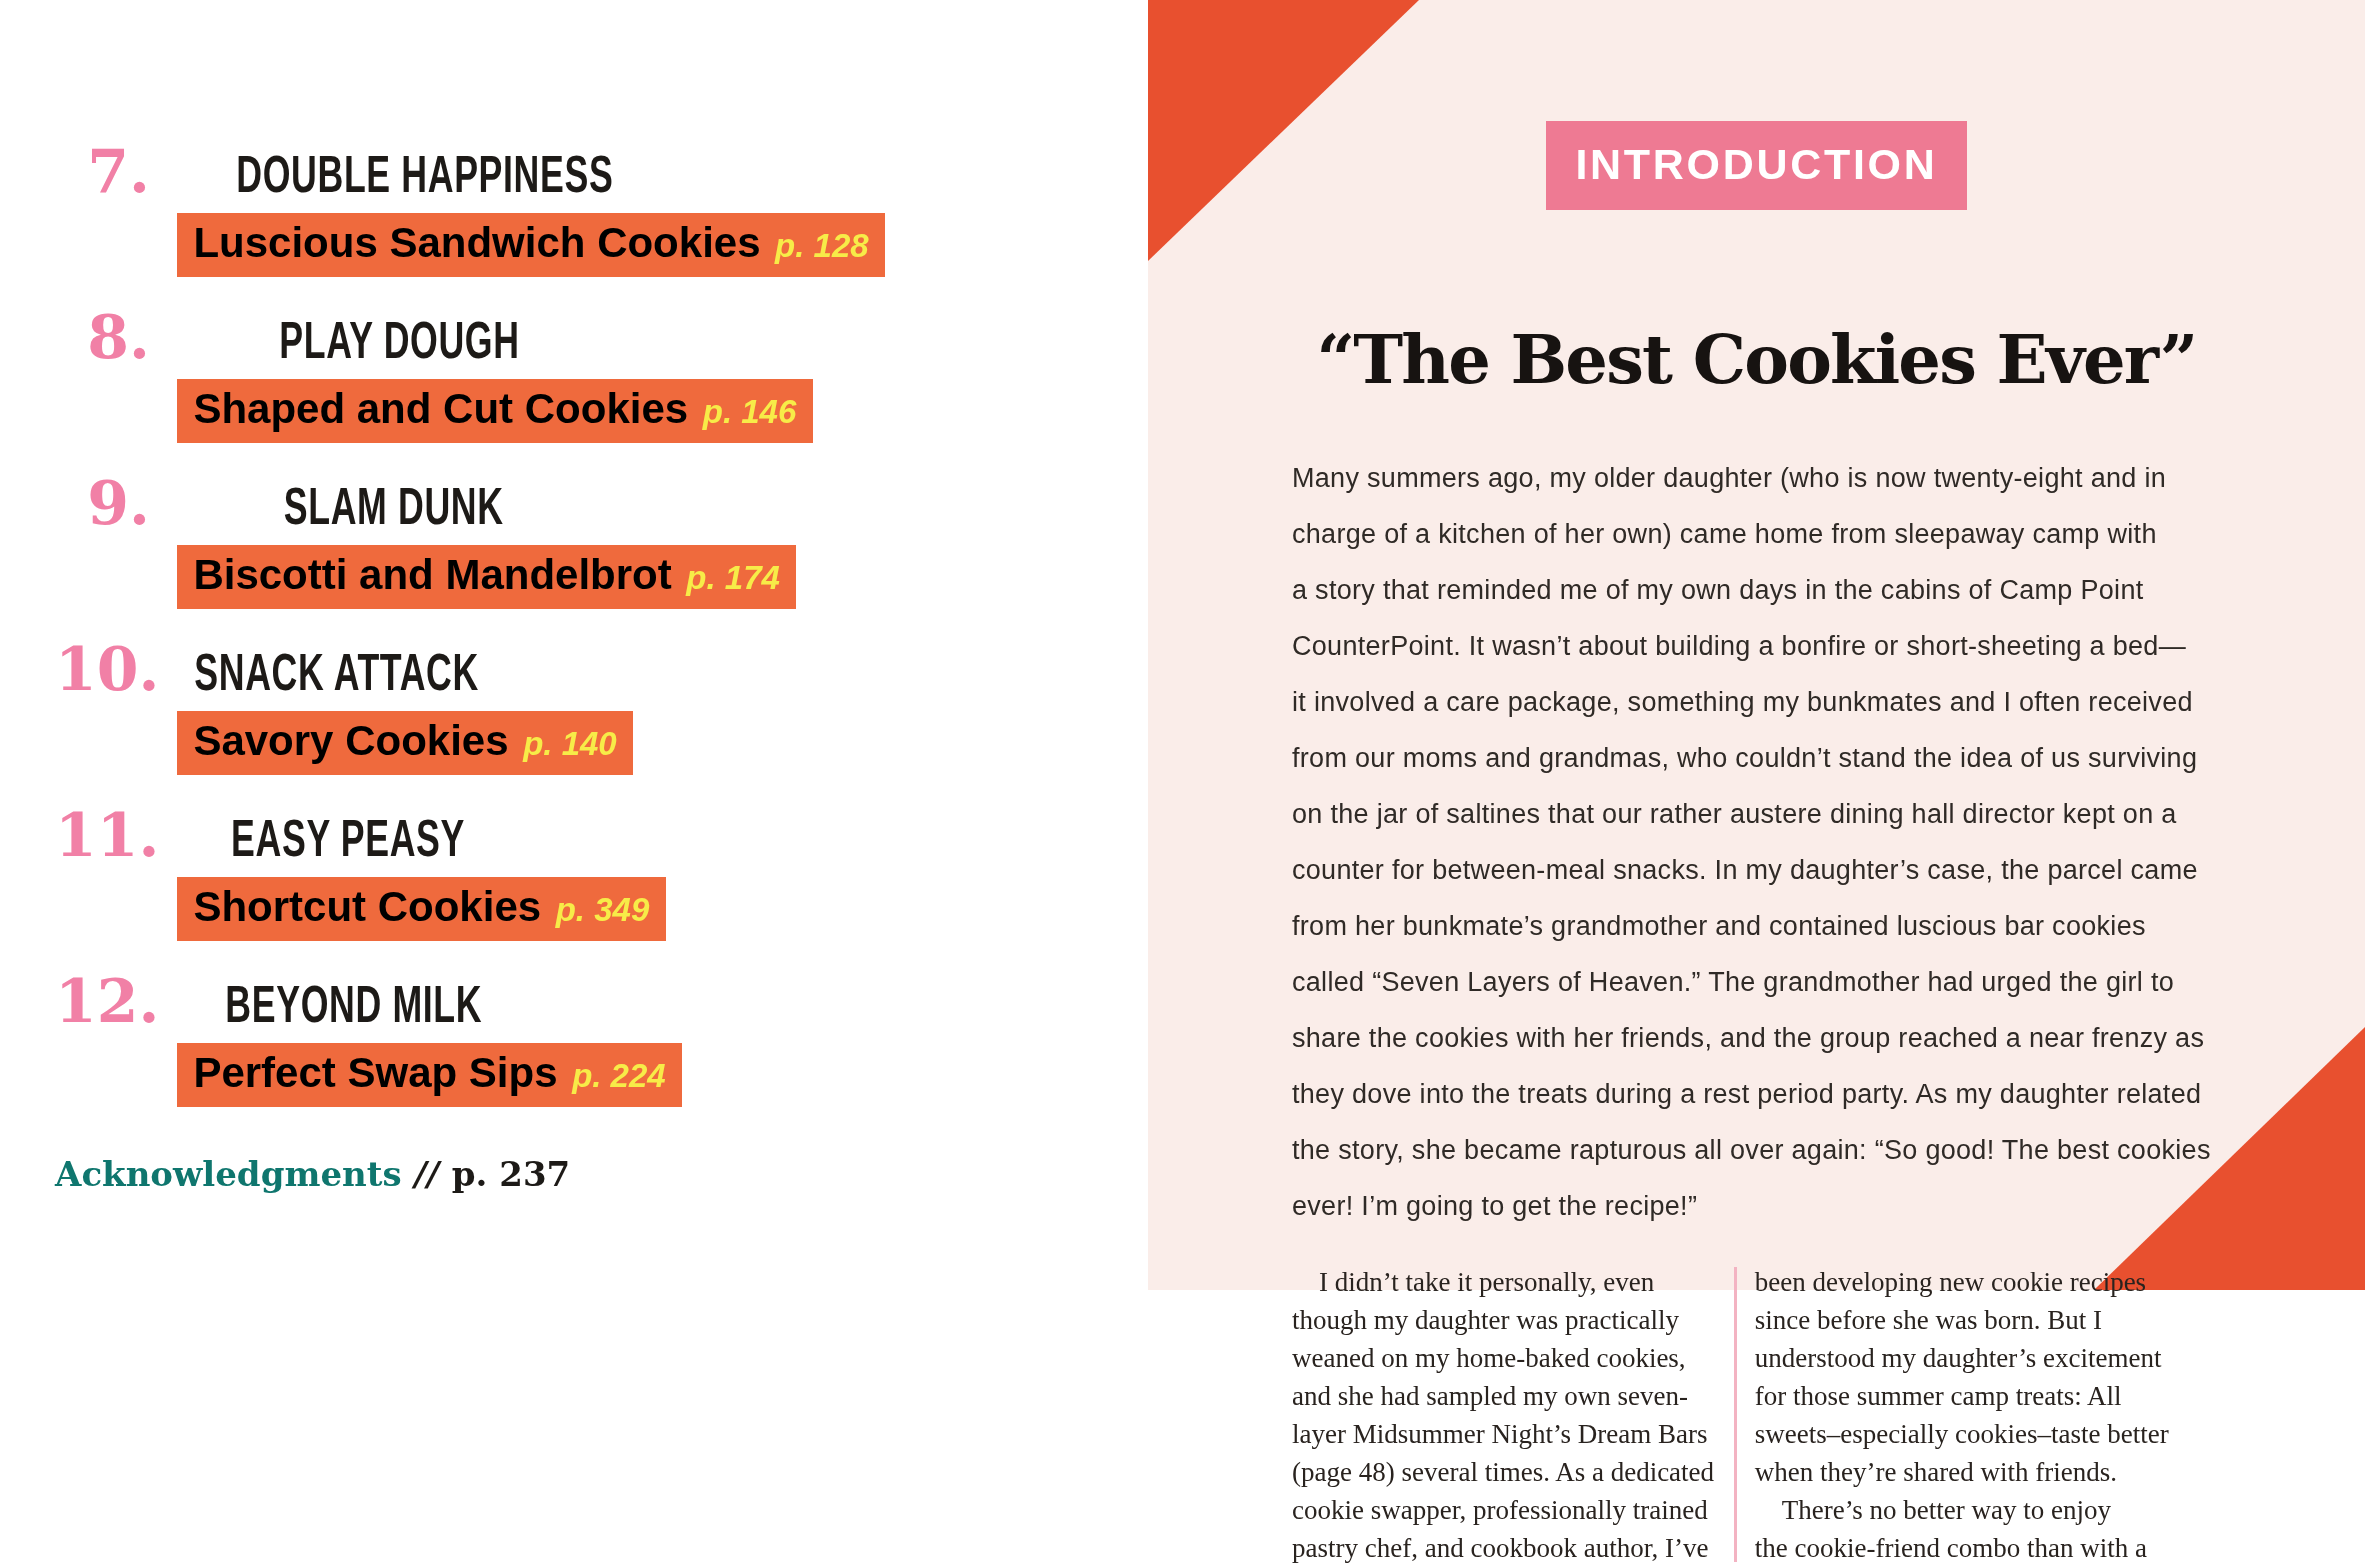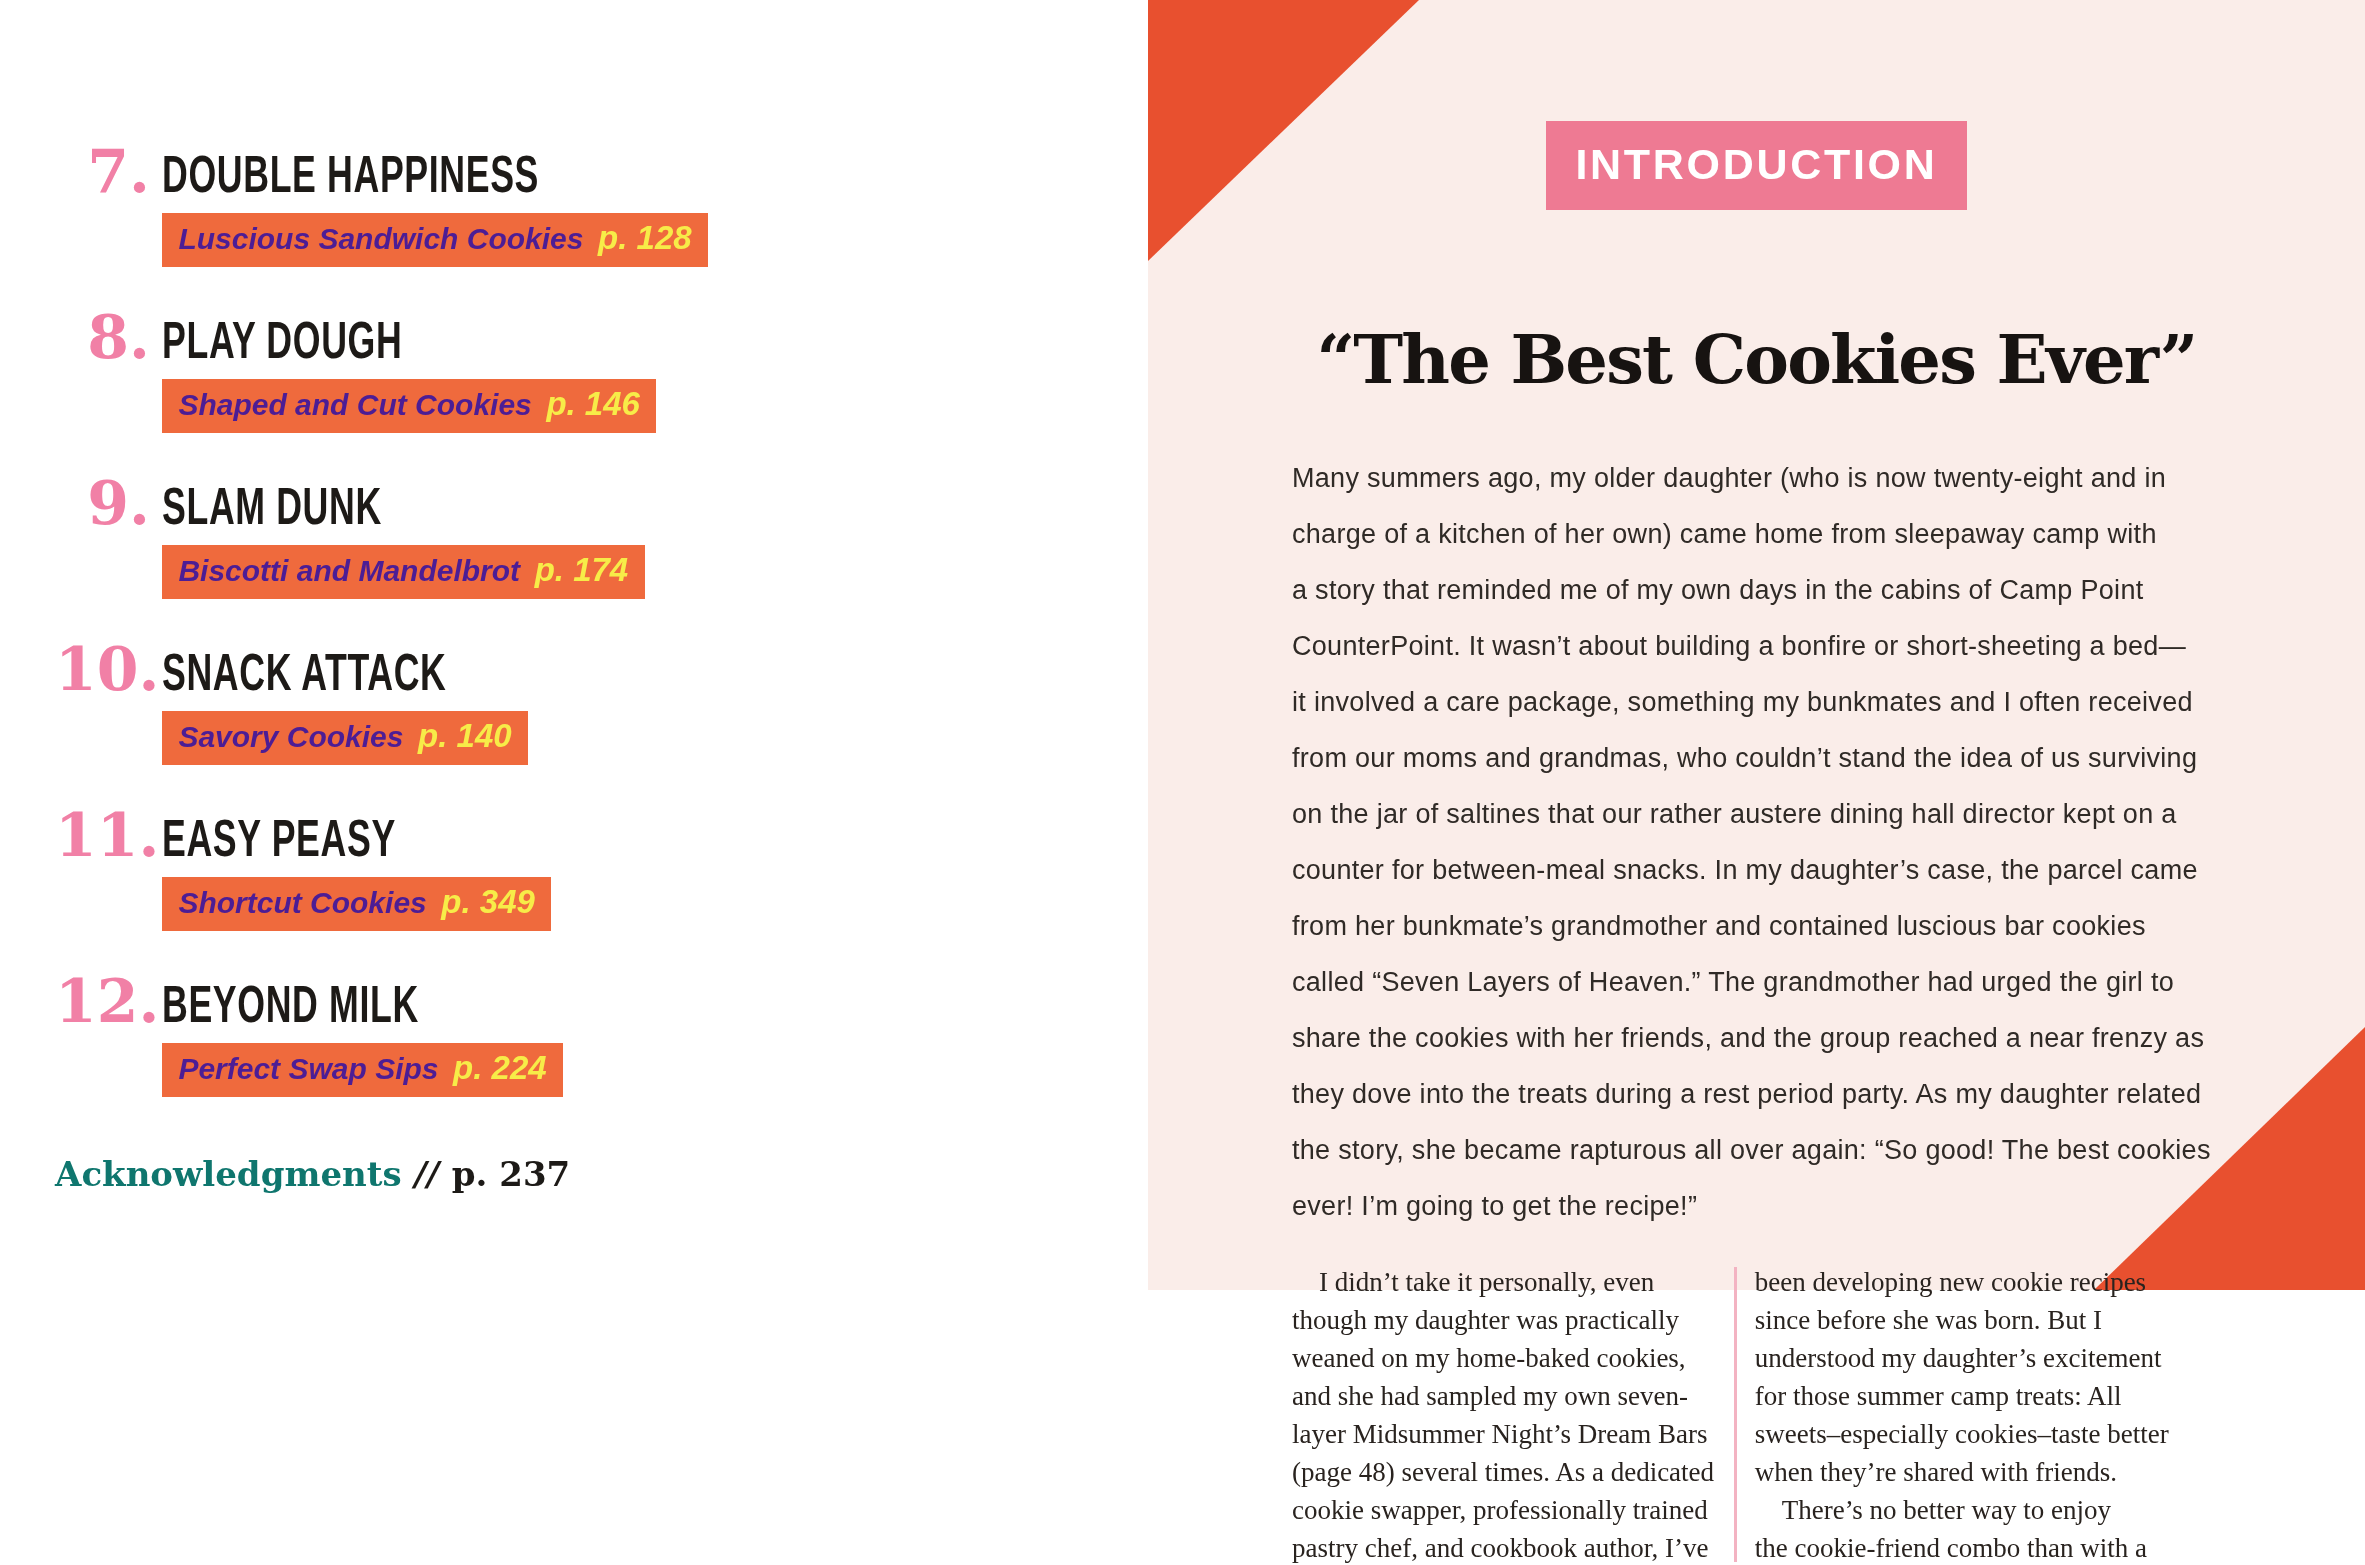--- a/index.html
+++ b/index.html
@@ -5,25 +5,25 @@
   * { margin:0; padding:0; box-sizing:border-box; }
   html,body { width:2366px; height:1566px; }
   body { font-family:"Liberation Sans", sans-serif; background:#ffffff; }
   #spread { position:relative; width:2366px; height:1566px; overflow:hidden; background:#ffffff; }
 
   
   .left-page { position:absolute; left:0; top:0; width:1148px; height:1566px; background:#ffffff; padding:144px 0 0 55px; }
   .toc-item { display:flex; align-items:baseline; height:166px; }
   .toc-num { width:95px; text-align:right; font-family:"DejaVu Serif", serif; font-weight:700;
              font-size:60px; line-height:55px; color:#F180A6; flex:0 0 95px; }
-  .toc-body { margin-left:12px; }
+  .toc-body { margin-left:27px;text-align:center; }
   .toc-title { font-family:"Liberation Sans", sans-serif; font-weight:700; font-size:51px; line-height:55px;
                color:#1D1A17; letter-spacing:0.9px; transform:scaleX(0.70); transform-origin:0 50%; white-space:nowrap; }
   .toc-bar { display:inline-flex; align-items:baseline; margin-top:11px; background:#EF6A3D; padding:6.4px 16.4px 10px 16.4px; }
-  .toc-sub { font-style:italic; font-weight:700; font-size:30px; color:#4c1d95; white-space:nowrap; }
+  .toc-sub { font-weight:700; font-size:42px; color:#000000; white-space:nowrap; }
   .toc-page { font-style:italic; font-weight:700; font-size:33px; color:#F7EC48; margin-left:14.6px; white-space:nowrap; }
   .toc-footer { margin-top:9px; }
   .footer-row { font-family:"DejaVu Serif", serif; font-weight:700; font-size:34px; line-height:50px; color:#1D1A17; }
   .footer-label { color:#0f766e; }
   .footer-sep { margin:0 12.7px; font-style:italic; }
 
   
   .right-page { position:absolute; left:1148px; top:0; width:1217px; height:1290px; background:#FAEDE9; }
   .tri { position:absolute; background:#E8502F; z-index:0; }
   .tri-tl { top:0; left:0; width:271px; height:261px; clip-path:polygon(0 0, 100% 0, 0 100%); }

